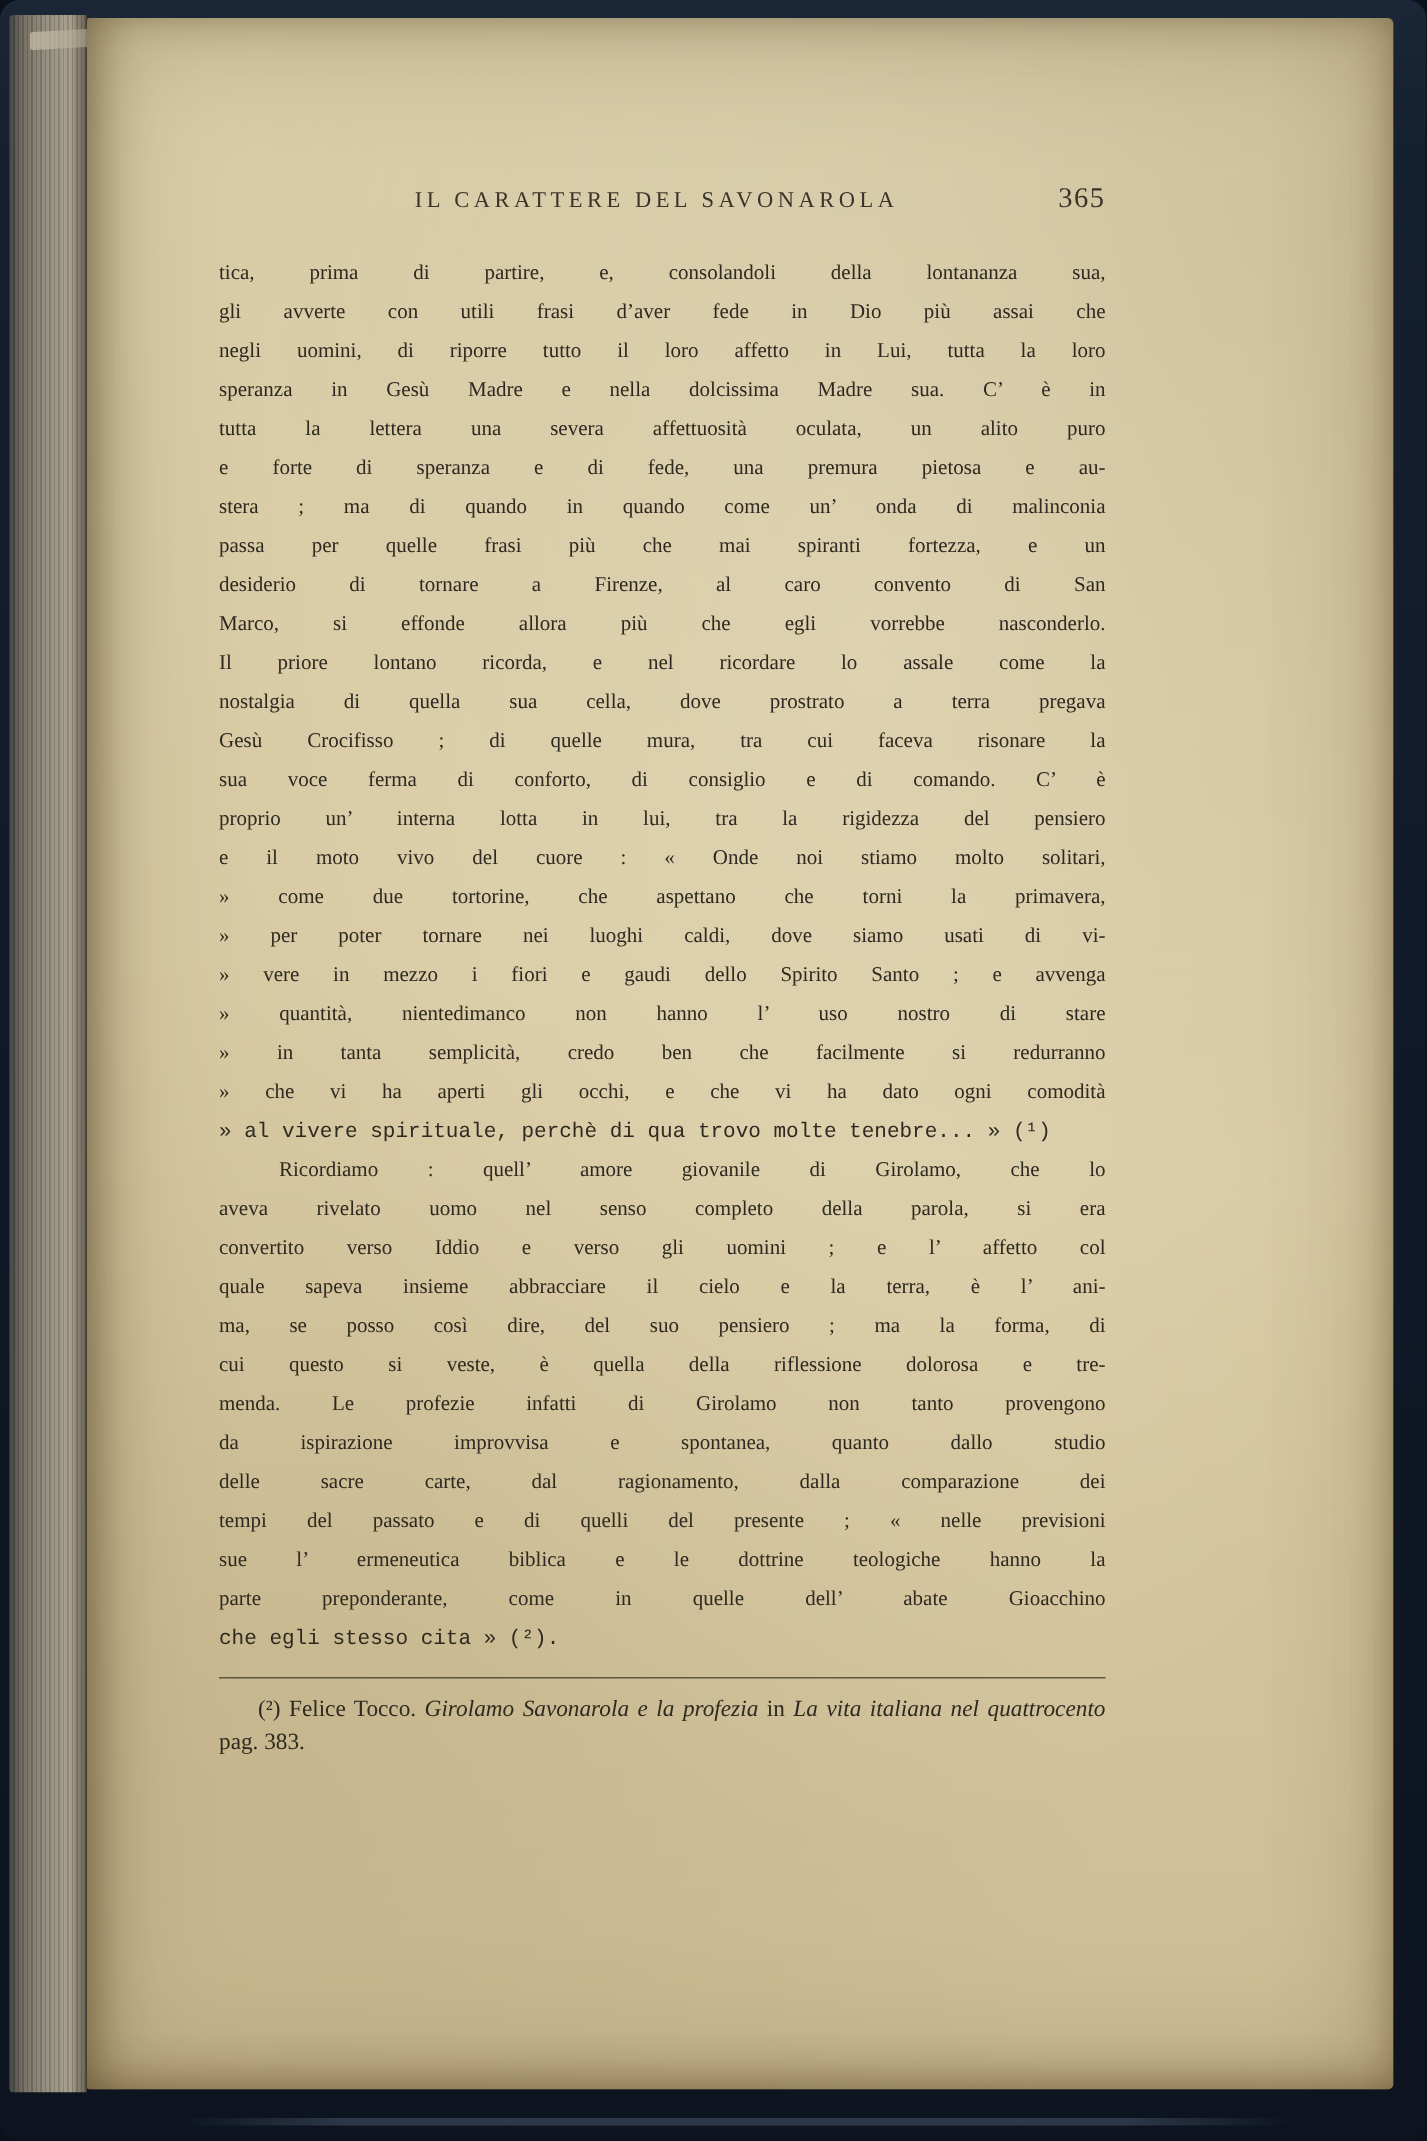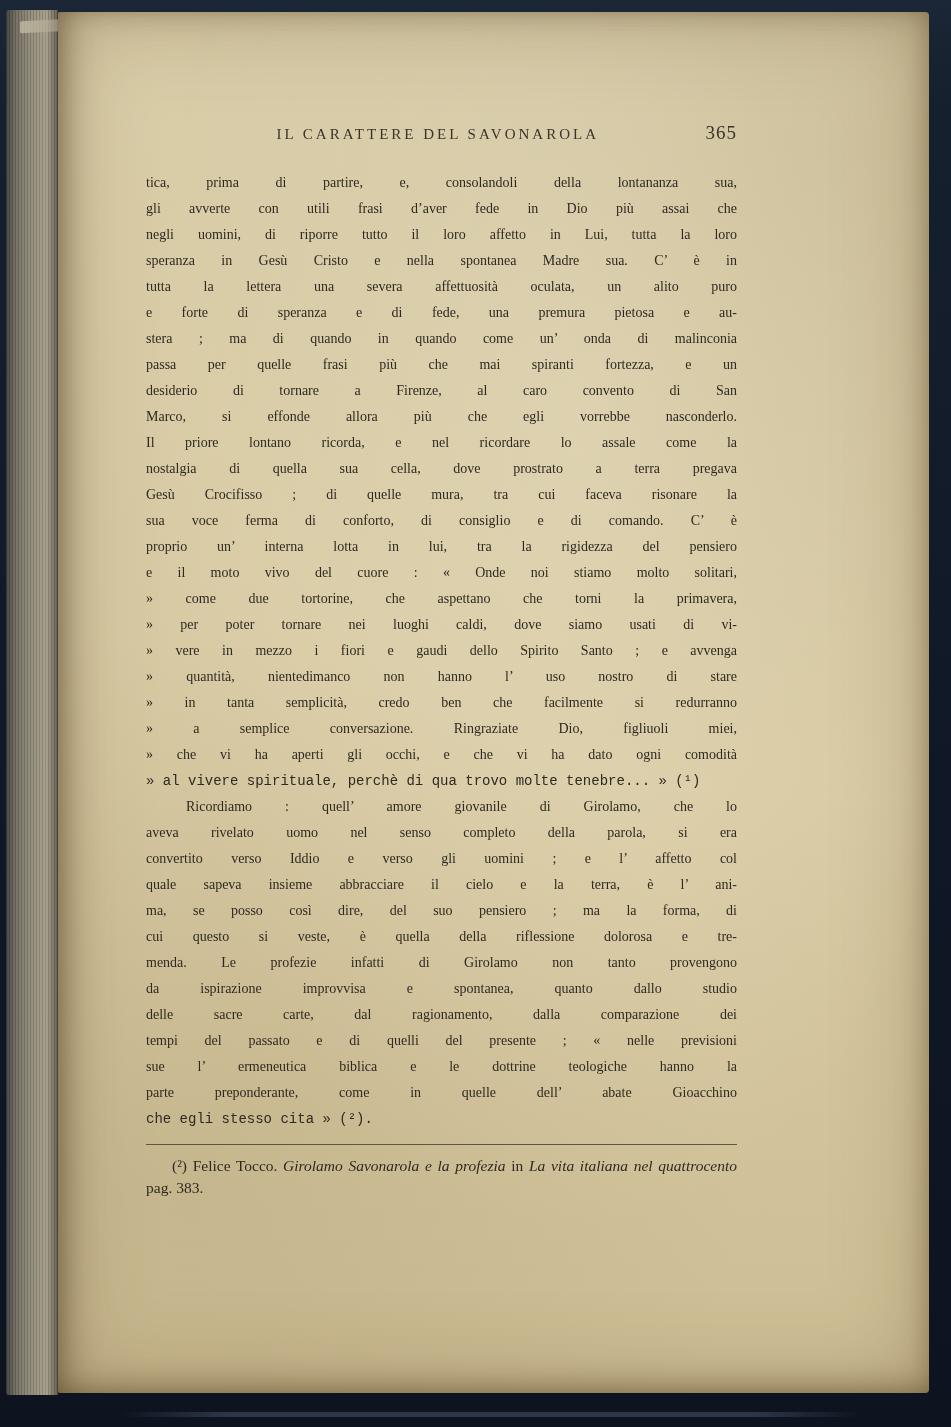--- a/index.html
+++ b/index.html
@@ -5,20 +5,21 @@
   * { box-sizing: border-box; }
   html, body { margin: 0; padding: 0; background: #0b111b; }
   body { font-family: "Liberation Serif", "DejaVu Serif", serif; }
 
   .photo {
     position: relative;
     width: 951px;
     height: 1427px;
     overflow: hidden;
     background: linear-gradient(180deg, #1b2636 0%, #15202e 8%, #101827 55%, #0d1420 100%);
+    border-radius: 13px;
   }
 
   
   .edge-left {
     position: absolute;
     left: 6px; top: 10px; bottom: 32px; width: 52px;
     background:
       repeating-linear-gradient(90deg, rgba(0,0,0,.12) 0 1px, rgba(255,255,255,.05) 1px 3px),
       linear-gradient(90deg, #3a3d3c 0%, #6f6a5d 18%, #8e8877 45%, #a59d88 78%, #6b6456 96%, #4a443a 100%);
     border-radius: 3px 0 0 3px;
@@ -110,39 +111,38 @@
 
       <div class="header">
         <span class="running-head">IL CARATTERE DEL SAVONAROLA</span>
         <span class="page-num">365</span>
       </div>
 
       <div class="para para1">
           <div class="line">tica, prima di partire, e, consolandoli della lontananza sua,</div>
           <div class="line">gli avverte con utili frasi d’aver fede in Dio più assai che</div>
           <div class="line">negli uomini, di riporre tutto il loro affetto in Lui, tutta la loro</div>
-          <div class="line">speranza in Gesù Cristo e nella spontanea Madre sua. C’ è in</div>
+          <div class="line">speranza in Gesù Madre e nella dolcissima Madre sua. C’ è in</div>
           <div class="line">tutta la lettera una severa affettuosità oculata, un alito puro</div>
           <div class="line">e forte di speranza e di fede, una premura pietosa e au-</div>
           <div class="line">stera ; ma di quando in quando come un’ onda di malinconia</div>
           <div class="line">passa per quelle frasi più che mai spiranti fortezza, e un</div>
           <div class="line">desiderio di tornare a Firenze, al caro convento di San</div>
           <div class="line">Marco, si effonde allora più che egli vorrebbe nasconderlo.</div>
           <div class="line">Il priore lontano ricorda, e nel ricordare lo assale come la</div>
           <div class="line">nostalgia di quella sua cella, dove prostrato a terra pregava</div>
           <div class="line">Gesù Crocifisso ; di quelle mura, tra cui faceva risonare la</div>
           <div class="line">sua voce ferma di conforto, di consiglio e di comando. C’ è</div>
           <div class="line">proprio un’ interna lotta in lui, tra la rigidezza del pensiero</div>
           <div class="line">e il moto vivo del cuore : « Onde noi stiamo molto solitari,</div>
           <div class="line">» come due tortorine, che aspettano che torni la primavera,</div>
           <div class="line">» per poter tornare nei luoghi caldi, dove siamo usati di vi-</div>
           <div class="line">» vere in mezzo i fiori e gaudi dello Spirito Santo ; e avvenga</div>
           <div class="line">» quantità, nientedimanco non hanno l’ uso nostro di stare</div>
           <div class="line">» in tanta semplicità, credo ben che facilmente si redurranno</div>
-          <div class="line">» a semplice conversazione. Ringraziate Dio, figliuoli miei,</div>
           <div class="line">» che vi ha aperti gli occhi, e che vi ha dato ogni comodità</div>
           <div class="line">» al vivere spirituale, perchè di qua trovo molte tenebre... » (¹)</div>
         </div>
 
       <div class="para para2">
           <div class="line">Ricordiamo : quell’ amore giovanile di Girolamo, che lo</div>
           <div class="line">aveva rivelato uomo nel senso completo della parola, si era</div>
           <div class="line">convertito verso Iddio e verso gli uomini ; e l’ affetto col</div>
           <div class="line">quale sapeva insieme abbracciare il cielo e la terra, è l’ ani-</div>
           <div class="line">ma, se posso così dire, del suo pensiero ; ma la forma, di</div>

